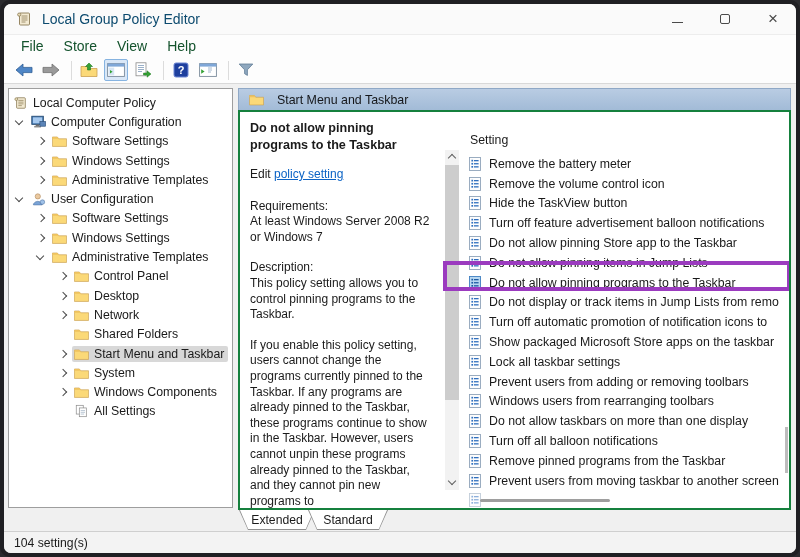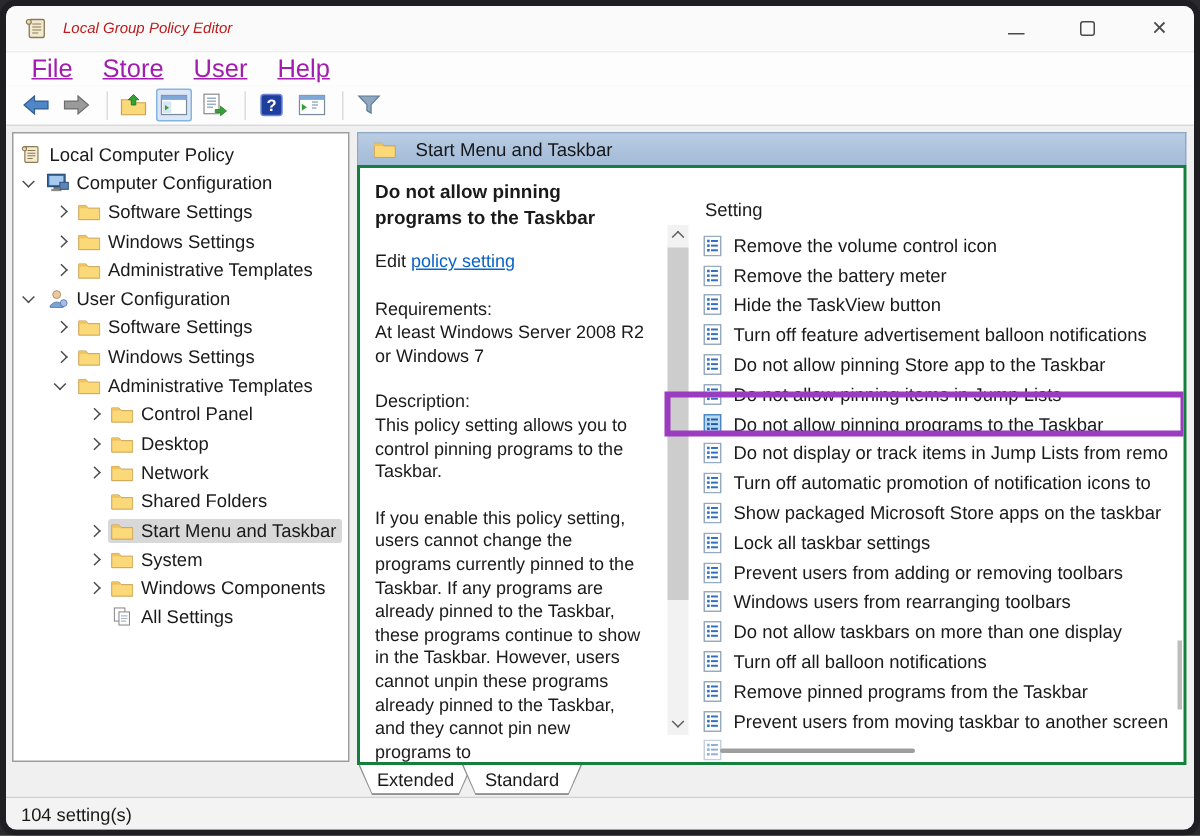--- a/index.html
+++ b/index.html
@@ -3,30 +3,30 @@
 <meta charset="utf-8">
 <style>
   * { margin:0; padding:0; box-sizing:border-box; }
   html,body { width:800px; height:557px; background:#2a2a2e; font-family:"Liberation Sans", sans-serif; }
   .win { position:relative; width:800px; height:557px; background:#1f1f23; border-radius:10px; overflow:hidden; }
   .frame { position:absolute; inset:4px; background:#f0f0f0; border-radius:7px; overflow:hidden; display:flex; flex-direction:column; }
 
   
   .titlebar { height:31px; background:#fafafa; display:flex; align-items:center; padding-left:12px; border-bottom:1px solid #ededed; flex:0 0 31px; }
   .titlebar .app-ic { width:16px; height:16px; margin-right:10px; }
-  .titlebar .ttl { font-size:10px; color:#b91c1c;font-style:italic; }
+  .titlebar .ttl { font-size:14px; color:#0c4a6e; }
   .wincontrols { margin-left:auto; display:flex; align-items:center; gap:34px; padding-right:16px; }
   .wc { width:14px; height:14px; display:flex; align-items:center; justify-content:center; color:#4a4a4a; cursor:default; }
   .wc-min { border-bottom:1.2px solid #4a4a4a; width:11px; height:0; margin-top:6px; }
   .wc-max { width:10px; height:10px; border:1.2px solid #4a4a4a; border-radius:2px; }
   .wc-close { font-size:17px; line-height:14px; }
 
   
   .menubar { height:22px; background:#fdfdfd; display:flex; align-items:center; padding-left:8px; gap:2px; flex:0 0 22px; }
-  .menu-item { font-size:17px; color:#a21caf; padding:2px 9px;text-decoration:underline; }
+  .menu-item { font-size:14px; color:#14532d; padding:2px 9px; }
 
   
   .toolbar { height:27px; background:#fdfdfd; display:flex; align-items:center; padding-left:8px; border-bottom:1px solid #d9d9d9; flex:0 0 27px; }
   .tbtn { width:24px; height:22px; display:flex; align-items:center; justify-content:center; margin-right:3px; border:1px solid transparent; }
   .tbtn.active { background:#d9e7f7; border:1px solid #86b3e0; border-radius:2px; }
   .tsep { width:1px; height:19px; background:#dcdcdc; margin:0 5px; }
 
   
   .content { position:relative; flex:1 1 auto; background:#f0f0f0; }
   .tree-panel { position:absolute; left:4px; top:4px; width:225px; height:420px; background:#fff; border:1px solid #9e9e9e; overflow:hidden; padding-top:4px; }
@@ -199,21 +199,21 @@
           </div>
         <div class="wc wc-close">
             <span>×</span>
           </div>
       </div>
     </div>
 
     <div class="menubar">
       <span class="menu-item">File</span>
       <span class="menu-item">Store</span>
-      <span class="menu-item">User</span>
+      <span class="menu-item">View</span>
       <span class="menu-item">Help</span>
     </div>
 
     <div class="toolbar">
       <div class="tbtn">
           <svg width="18" height="14">
             <use href="#i-back"></use>
           </svg>
         </div>
       <div class="tbtn">
@@ -444,27 +444,27 @@
             <div class="vs-thumb"></div>
             <div class="vs-arrow vs-down"></div>
           </div>
 
           <div class="slist">
             <div class="scol-header">Setting</div>
             <div class="srow">
                 <svg class="pic">
                   <use href="#i-policy"></use>
                 </svg>
+                <span class="slabel">Remove the battery meter</span>
+              </div>
+            <div class="srow">
+                <svg class="pic">
+                  <use href="#i-policy"></use>
+                </svg>
                 <span class="slabel">Remove the volume control icon</span>
-              </div>
-            <div class="srow">
-                <svg class="pic">
-                  <use href="#i-policy"></use>
-                </svg>
-                <span class="slabel">Remove the battery meter</span>
               </div>
             <div class="srow">
                 <svg class="pic">
                   <use href="#i-policy"></use>
                 </svg>
                 <span class="slabel">Hide the TaskView button</span>
               </div>
             <div class="srow">
                 <svg class="pic">
                   <use href="#i-policy"></use>

